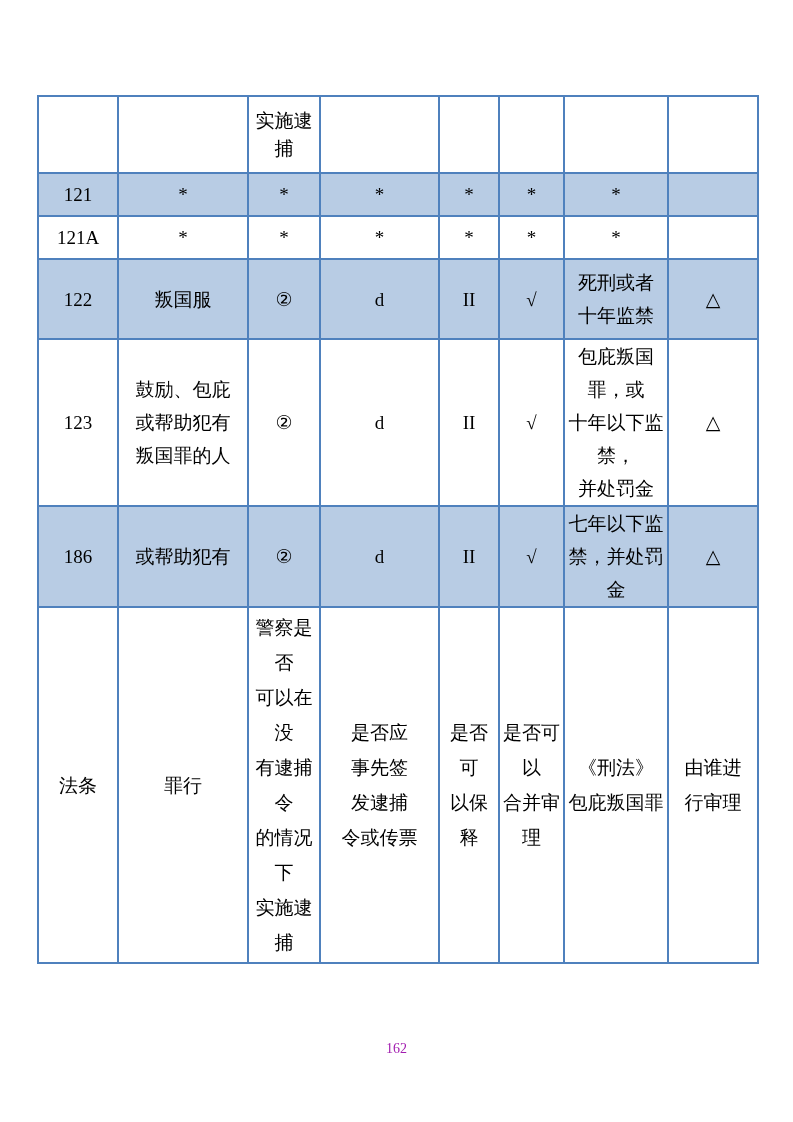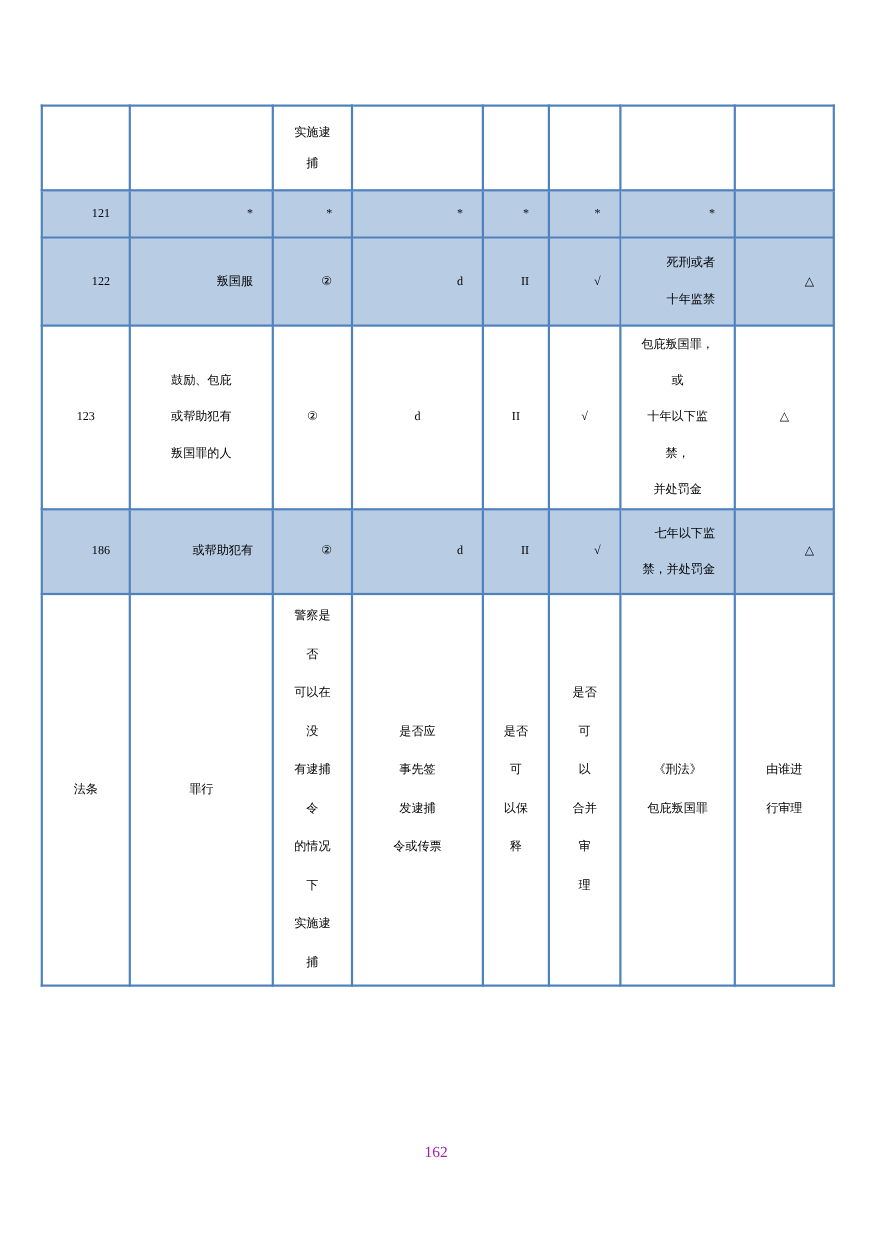--- a/index.html
+++ b/index.html
@@ -25,29 +25,28 @@
     left: 37px;
     top: 95px;
     width: 720px;
     border-collapse: collapse;
     table-layout: fixed;
   }
   table.law-table td {
     border: 2px solid #4f81bd;
     text-align: center;
     vertical-align: middle;
-    font-size: 11px;
+    font-size: 19px;
     line-height: 33px;
     white-space: pre-line;
-    padding: 0 17px;
+    padding: 0 0;
     overflow: hidden;
   }
   tr.shaded td {
     background: #b8cce4;
-    text-align: right;
   }
   tr.row-continuation td { line-height: 28px; }
   tr.row-header td { line-height: 35px; font-family: Liberation Serif, serif; }
   .page-number {
     position: absolute;
     left: 0;
     right: 0;
     top: 1041px;
     text-align: center;
     font-size: 14px;
@@ -77,20 +76,30 @@
         <td>实施逮
 捕</td>
         <td></td>
         <td></td>
         <td></td>
         <td></td>
         <td></td>
       </tr>
       <tr class="shaded" style="height:43px">
         <td>121</td>
+        <td>*</td>
+        <td>*</td>
+        <td>*</td>
+        <td>*</td>
+        <td>*</td>
+        <td>*</td>
+        <td></td>
+      </tr>
+      <tr style="height:43px">
+        <td>121A</td>
         <td>*</td>
         <td>*</td>
         <td>*</td>
         <td>*</td>
         <td>*</td>
         <td>*</td>
         <td></td>
       </tr>
       <tr class="shaded" style="height:80px">
         <td>122</td>

